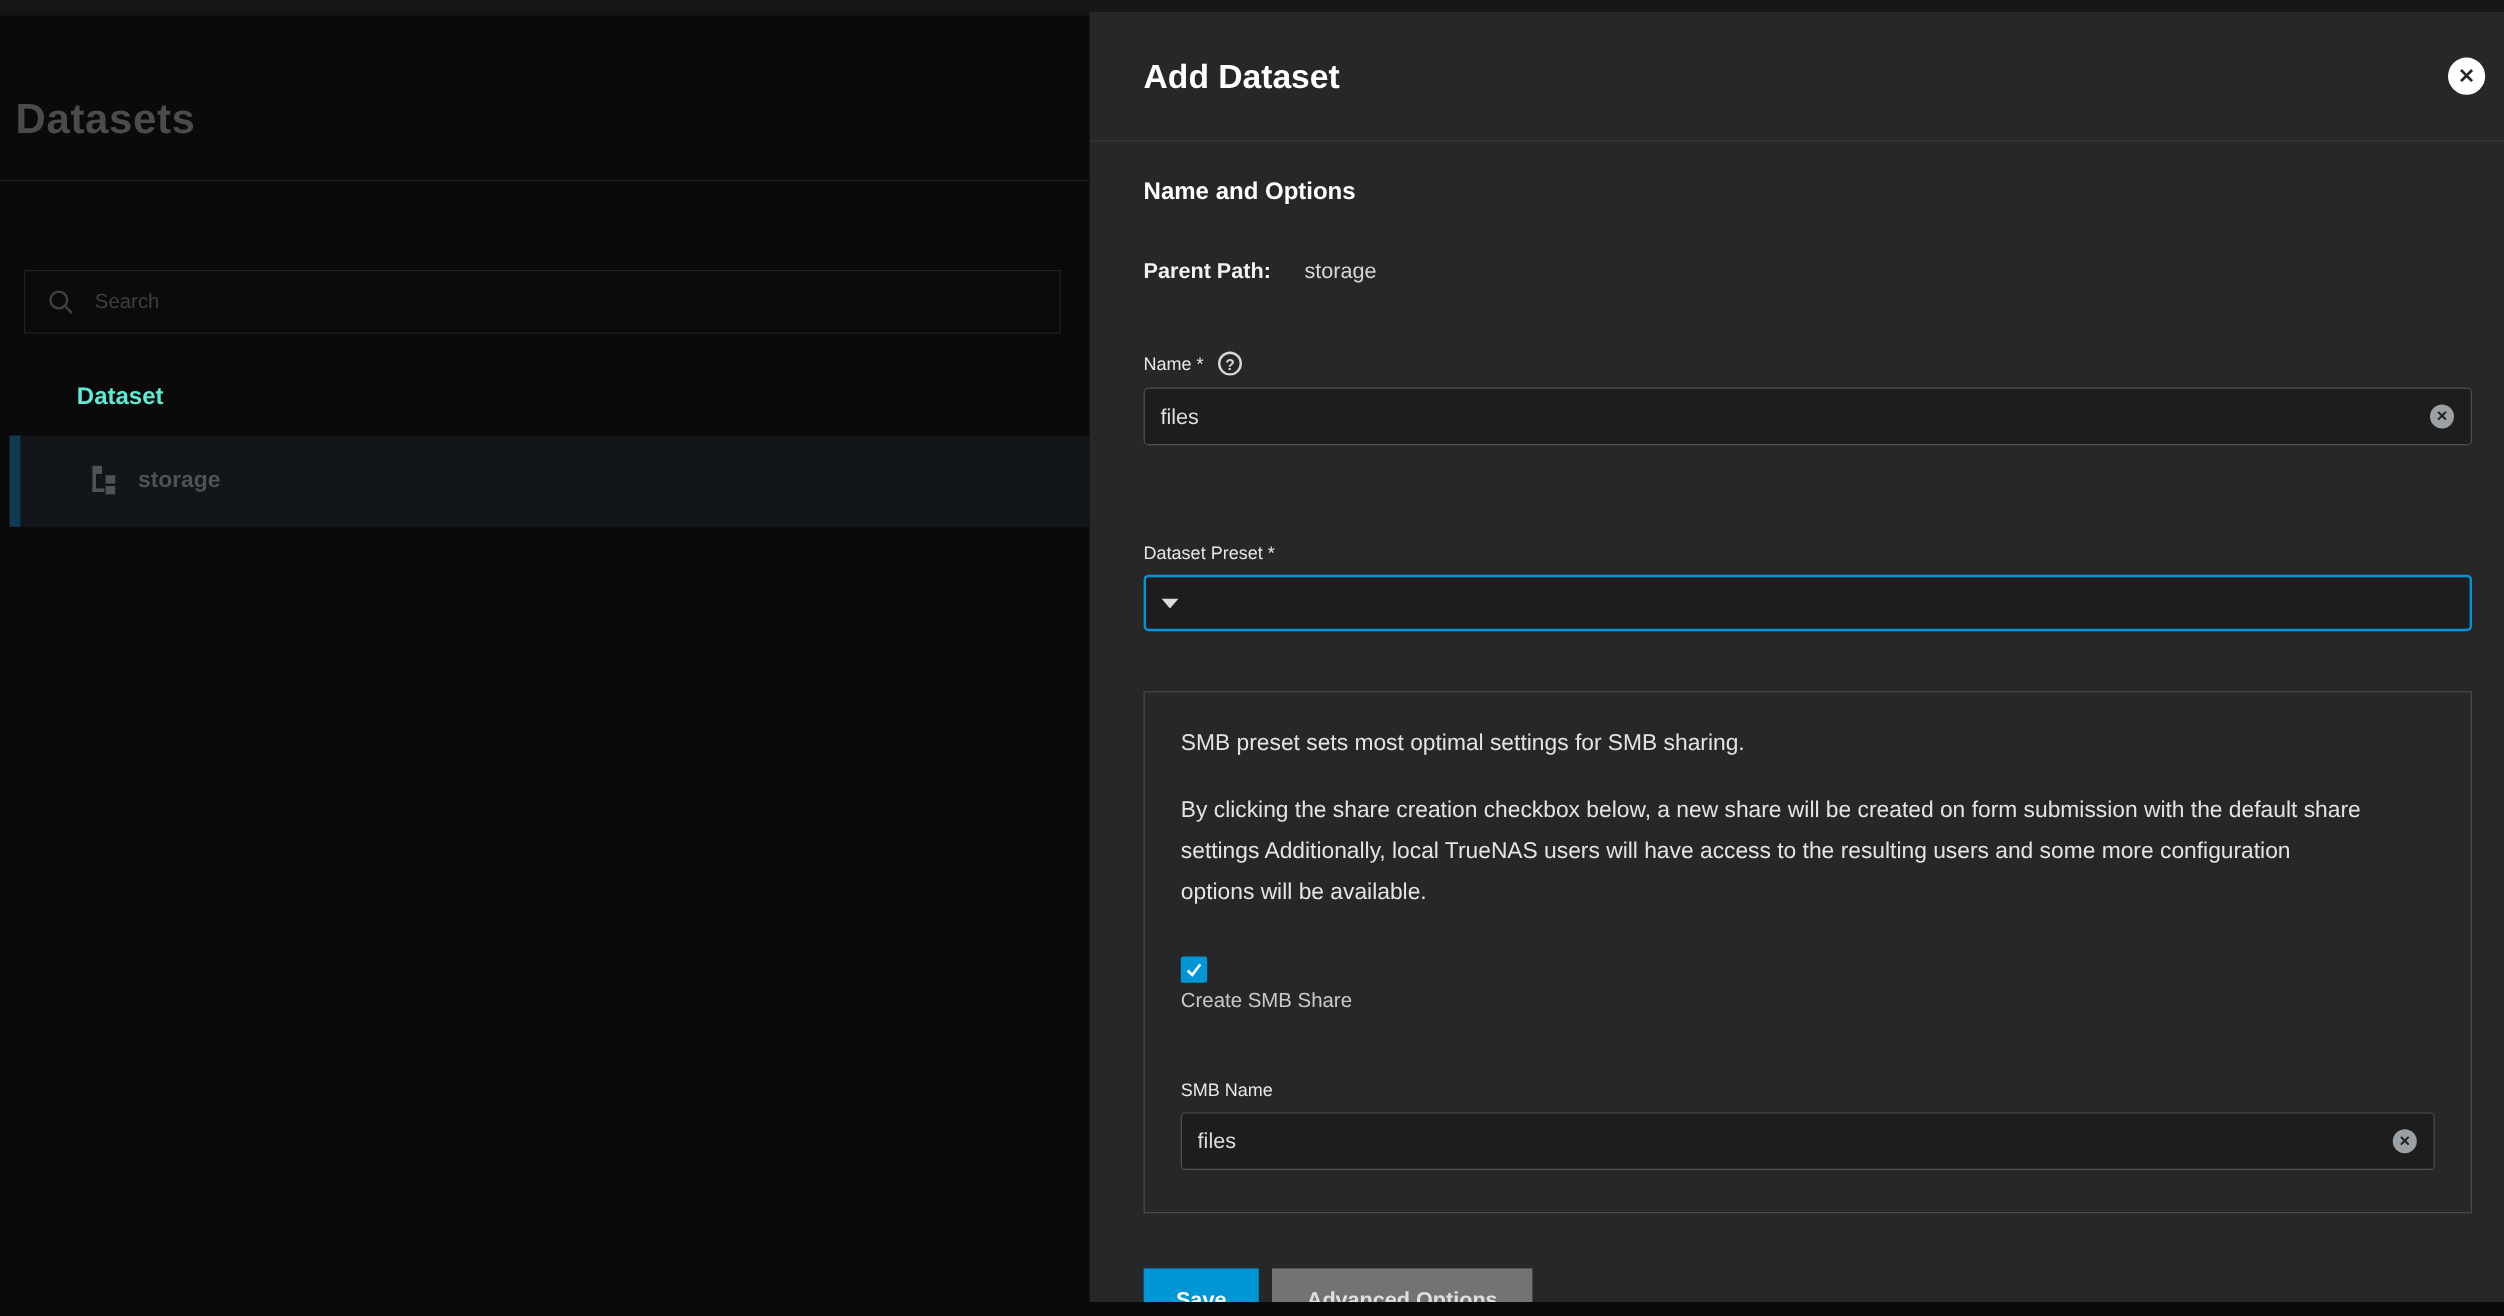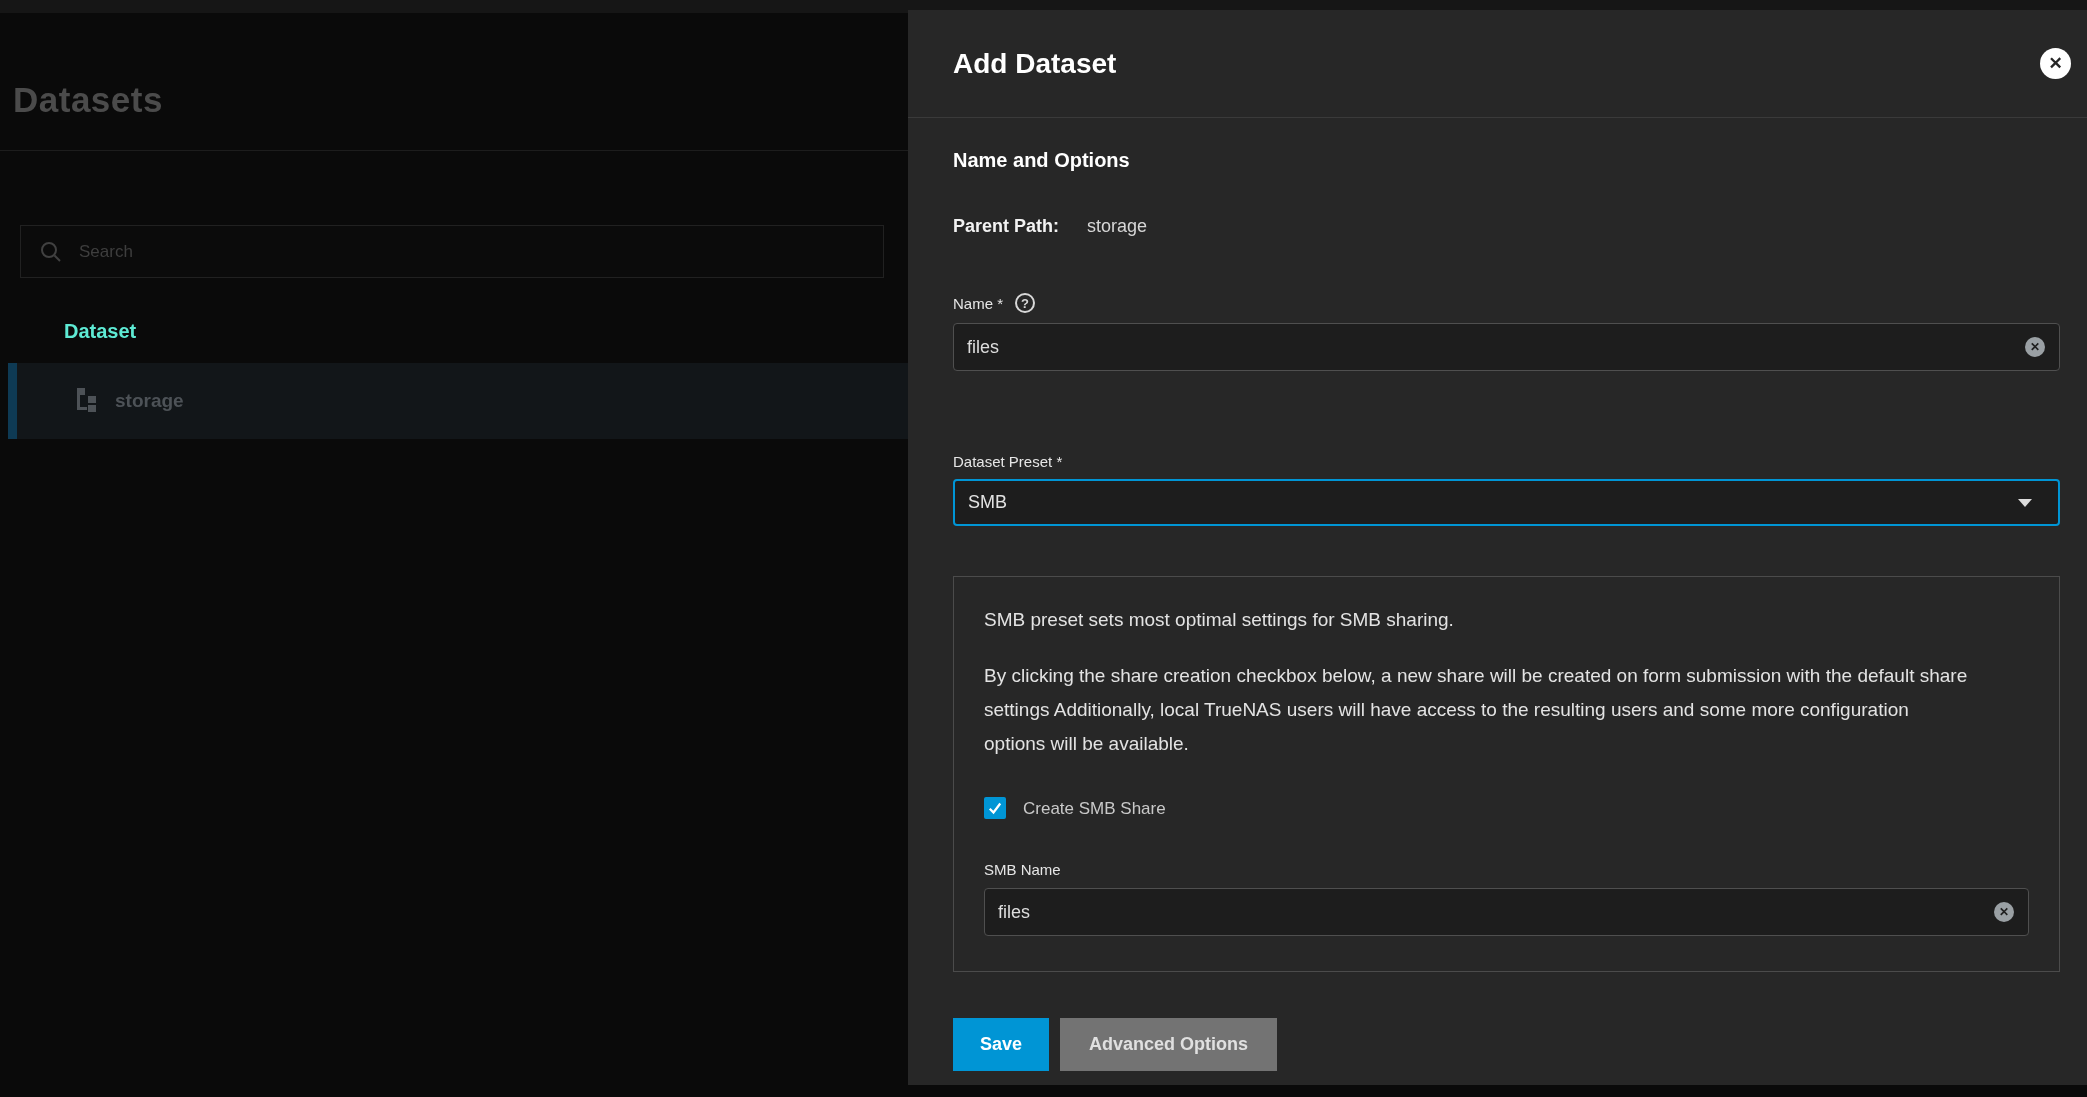--- a/index.html
+++ b/index.html
@@ -148,30 +148,30 @@
   }
 
   .info-box {
     margin-top: 50px;
     border: 1px solid #4b4b4b;
     padding: 28px 30px 35px 30px;
   }
   .info-line { font-size: 19px; color: #e3e3e3; line-height: 30px; }
   .info-para { margin-top: 24px; font-size: 19px; color: #e3e3e3; line-height: 34px; max-width: 985px; }
 
-  .check-row { margin-top: 36px; display: flex; align-items: flex-end; gap: 17px; }
+  .check-row { margin-top: 36px; display: flex; align-items: flex-start; gap: 5px; flex-direction: column; }
   .checkbox {
     width: 22px; height: 22px; border-radius: 2px;
     background: #0095d5;
     display: flex; align-items: center; justify-content: center;
     cursor: pointer; flex: 0 0 auto;
   }
   .check-label { font-size: 17px; color: #c9c9c9; }
 
-  .smb-name-label { display: block; margin-top: 42px; font-size: 15px; color: #e6e6e6; }
+  .smb-name-label { display: block; margin-top: 56px; font-size: 15px; color: #e6e6e6; }
 
   .buttons-row { margin-top: 46px; display: flex; gap: 11px; }
   .btn {
     height: 53px; border: none; cursor: pointer;
     font-family: "Liberation Sans", sans-serif;
     font-size: 18px; font-weight: 700;
     display: flex; align-items: center; justify-content: center;
   }
   .btn-save { width: 96px; background: #0095d5; color: #ffffff; }
   .btn-advanced { width: 217px; background: #737373; color: #e0e0e0; }
@@ -238,21 +238,20 @@
         </div>
         <div class="input-wrap">
           <input type="text" value="files" style="">
           <span class="clear-icon">✕</span>
         </div>
       </div>
 
       <div class="preset-field">
         <label class="field-label">Dataset Preset *</label>
         <div class="select-box">
-          <span class="select-value">SMB</span>
           <span class="select-arrow"></span>
         </div>
       </div>
 
       <div class="info-box">
         <p class="info-line">SMB preset sets most optimal settings for SMB sharing.</p>
         <p class="info-para">By clicking the share creation checkbox below, a new share will be created on form submission with the default share settings Additionally, local TrueNAS users will have access to the resulting users and some more configuration options will be available.</p>
 
         <div class="check-row">
           <span class="checkbox">

